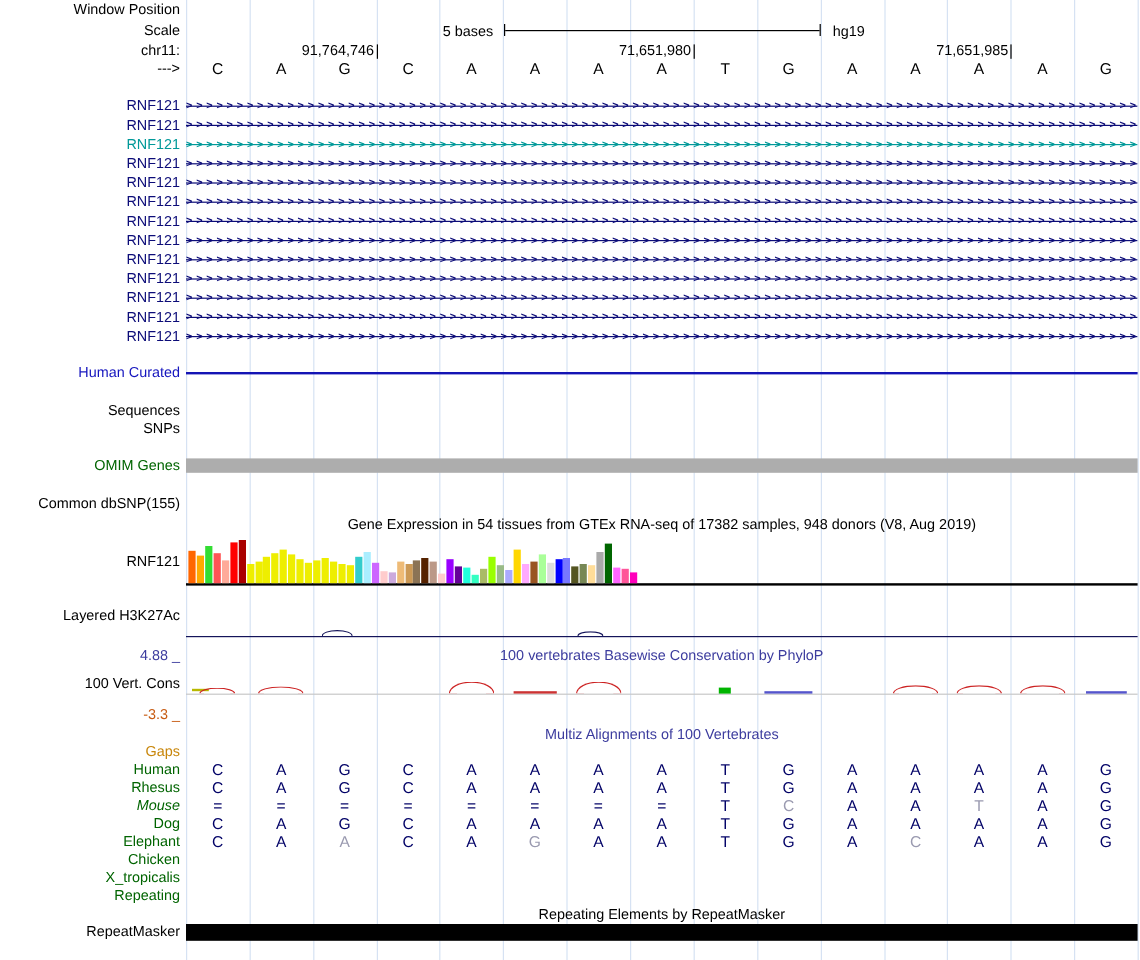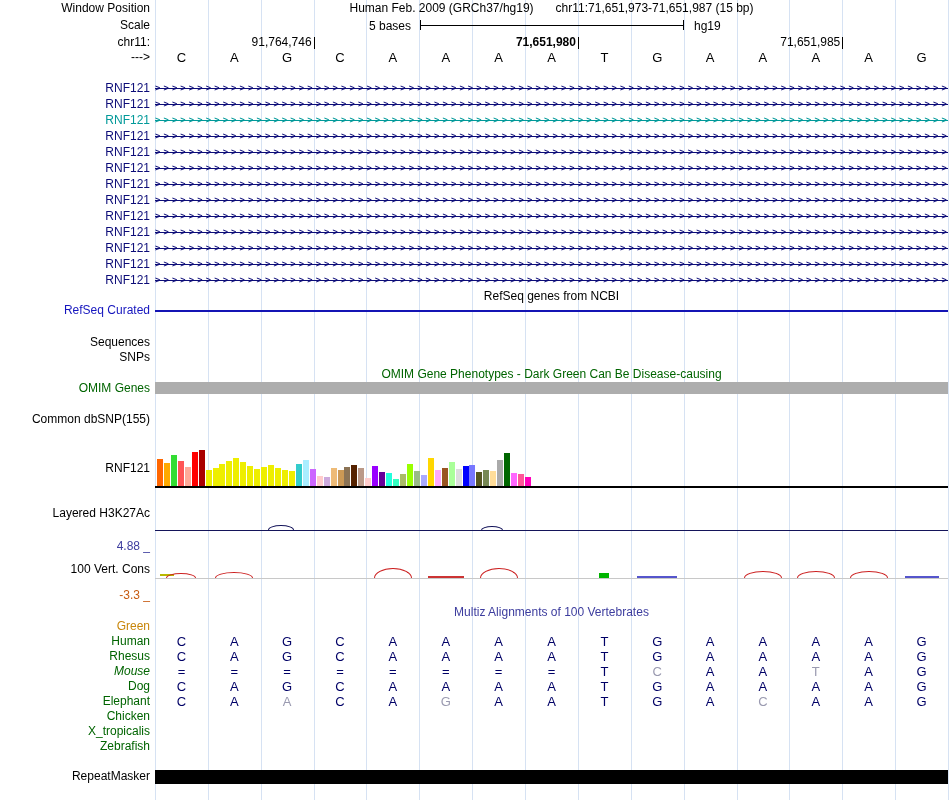--- a/index.html
+++ b/index.html
@@ -55,67 +55,65 @@
       <div class="vguide" style="left: 630.8px;"></div>
       <div class="vguide" style="left: 683.667px;"></div>
       <div class="vguide" style="left: 736.533px;"></div>
       <div class="vguide" style="left: 789.4px;"></div>
       <div class="vguide" style="left: 842.267px;"></div>
       <div class="vguide" style="left: 895.133px;"></div>
       <div class="vguide" style="left: 948px;"></div>
     </div>
 
   <div class="lbl" style="top:2px">Window Position</div>
-  <div class="title" style="top:2px">
-    <span>Human Feb. 2009 (GRCh37/hg19)</span><span class="t-gap">chr11:71,651,973-71,651,987 (15 bp)</span>
-  </div>
 
   <div class="lbl" style="top:19px">Scale</div>
   <div style="position:absolute;left:155px;top:19px;width:256px;text-align:right">5 bases</div>
   <div id="scalebar">
       <div class="sb-line"></div>
     </div>
   <div style="position:absolute;left:694px;top:19px">hg19</div>
 
   <div class="lbl" style="top:36px">chr11:</div>
   <div class="lbl" style="top:51px">---&gt;</div>
 
 
-  <div class="title" style="top:290px">RefSeq genes from NCBI</div>
-  <div class="lbl refseqc" style="top:304px">RefSeq Curated</div>
+  <div class="lbl refseqc" style="top:304px">Human Curated</div>
   <div id="refseq-line"></div>
 
   <div class="lbl" style="top:336px">Sequences</div>
   <div class="lbl" style="top:351px">SNPs</div>
 
-  <div class="title green" style="top:368px">OMIM Gene Phenotypes - Dark Green Can Be Disease-causing</div>
   <div class="lbl green" style="top:382px">OMIM Genes</div>
   <div id="omim-bar"></div>
 
   <div class="lbl" style="top:413px">Common dbSNP(155)</div>
 
+  <div class="title" style="top:431px">Gene Expression in 54 tissues from GTEx RNA-seq of 17382 samples, 948 donors (V8, Aug 2019)</div>
   <div class="lbl" style="top:462px">RNF121</div>
   <div id="gtex-base"></div>
 
   <div class="lbl" style="top:507px">Layered H3K27Ac</div>
   <div id="h3k-line"></div>
 
+  <div class="title blue" style="top:540px">100 vertebrates Basewise Conservation by PhyloP</div>
   <div class="lbl blue" style="top:540px">4.88 _</div>
   <div class="lbl" style="top:563px">100 Vert. Cons</div>
   <div class="lbl orange" style="top:589px">-3.3 _</div>
   <div id="cons-base"></div>
 
   <div class="title blue" style="top:606px">Multiz Alignments of 100 Vertebrates</div>
-  <div class="lbl gaps" style="top:620px">Green</div>
-
+  <div class="lbl gaps" style="top:620px">Gaps</div>
+
+  <div class="title" style="top:756px">Repeating Elements by RepeatMasker</div>
   <div class="lbl" style="top:770px">RepeatMasker</div>
   <div id="rmsk-bar"></div>
 <div class="coordlbl" style="right: 638.4px; top: 36px;">91,764,746</div>
     <div class="tick" style="left: 313.6px; top: 37px;"></div>
-    <div class="coordlbl" style="right: 374.067px; top: 36px; font-weight: bold;">71,651,980</div>
+    <div class="coordlbl" style="right: 374.067px; top: 36px;">71,651,980</div>
     <div class="tick" style="left: 577.933px; top: 37px;"></div>
     <div class="coordlbl" style="right: 109.733px; top: 36px;">71,651,985</div>
     <div class="tick" style="left: 842.267px; top: 37px;"></div>
     <div class="base" style="left: 181.433px; top: 51px;">C</div>
     <div class="base" style="left: 234.3px; top: 51px;">A</div>
     <div class="base" style="left: 287.167px; top: 51px;">G</div>
     <div class="base" style="left: 340.033px; top: 51px;">C</div>
     <div class="base" style="left: 392.9px; top: 51px;">A</div>
     <div class="base" style="left: 445.767px; top: 51px;">A</div>
     <div class="base" style="left: 498.633px; top: 51px;">A</div>
@@ -335,14 +333,14 @@
     <div class="abase" style="left: 551.5px; top: 695px;">A</div>
     <div class="abase" style="left: 604.367px; top: 695px;">T</div>
     <div class="abase" style="left: 657.233px; top: 695px;">G</div>
     <div class="abase" style="left: 710.1px; top: 695px;">A</div>
     <div class="abase dim" style="left: 762.967px; top: 695px;">C</div>
     <div class="abase" style="left: 815.833px; top: 695px;">A</div>
     <div class="abase" style="left: 868.7px; top: 695px;">A</div>
     <div class="abase" style="left: 921.567px; top: 695px;">G</div>
     <div class="lbl species" style="top: 710px;">Chicken</div>
     <div class="lbl species" style="top: 725px;">X_tropicalis</div>
-    <div class="lbl species" style="top: 740px;">Zebrafish</div>
+    <div class="lbl species" style="top: 740px;">Repeating</div>
   </div>
 
 </body></html>

